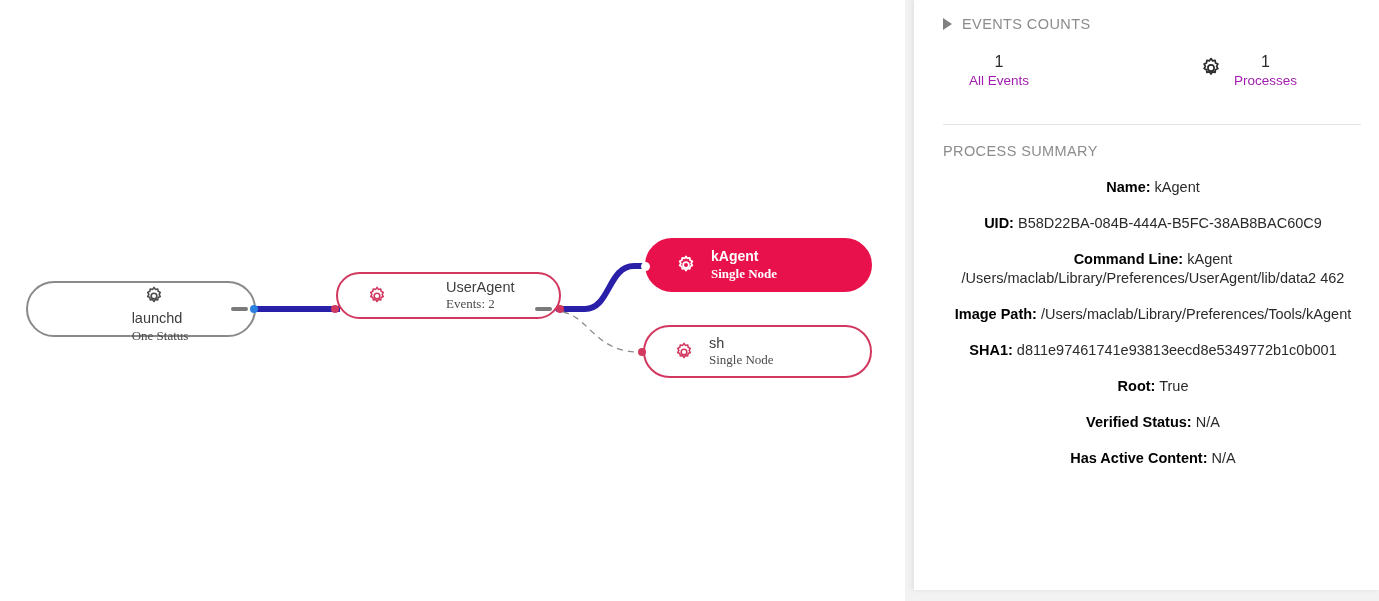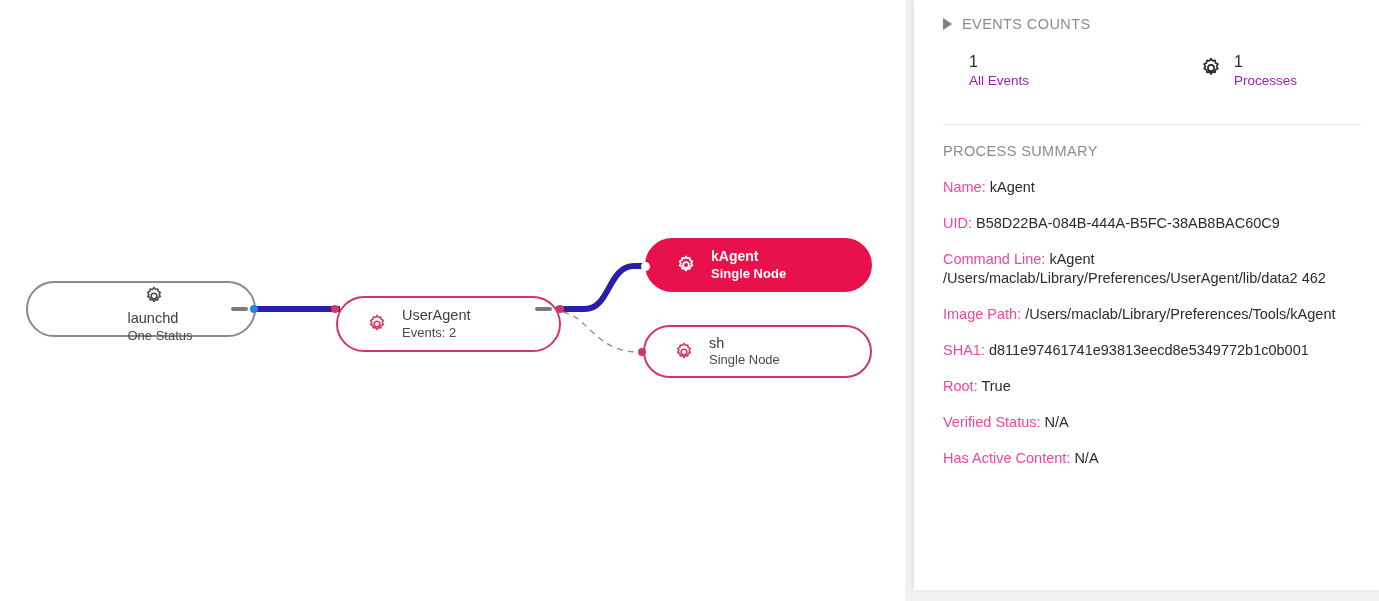--- a/index.html
+++ b/index.html
@@ -55,34 +55,36 @@
     justify-content: center;
     line-height: 1.28;
   }
   .node .node-title {
     font-size: 14.5px;
     color: #3d3d3d;
   }
   .node .node-sub {
     font-size: 13px;
     color: #4a4a4a;
+    font-family: Liberation Serif, serif;
   }
 
   
   #node-launchd {
     left: 26px; top: 281px;
     width: 230px; height: 56px;
     border: 2.2px solid #8a8a8a;
     flex-direction: column;
   }
   
   #node-useragent {
-    left: 336px; top: 296px;
-    width: 225px; height: 56px;
+    left: 336px; top: 272px;
+    width: 225px; height: 47px;
     border: 2.2px solid #d2385f;
+    gap: 44px;
   }
   
   #node-kagent {
     left: 645px; top: 238px;
     width: 227px; height: 54px;
     border: 2.2px solid #e8114b;
     background: #e8114b;
   }
   #node-kagent .node-title { color: #ffffff; font-weight: bold; font-size: 14px; }
   #node-kagent .node-sub   { color: #ffffff; font-weight: bold; font-size: 13px; }
@@ -125,20 +127,21 @@
     background: #f2f2f2;
   }
   #panel-card {
     position: absolute;
     left: 9px; top: 0;
     width: 465px;
     height: 590px;
     background: #ffffff;
     box-shadow: -2px 0 5px rgba(0,0,0,0.07);
     overflow: hidden;
+    text-align: center;
   }
 
   .panel-section-header {
     display: flex;
     align-items: center;
     padding: 16px 0 0 29px;
   }
   .disclosure-triangle {
     width: 0; height: 0;
     border-top: 6px solid transparent;
@@ -192,21 +195,22 @@
     top: 178px;
     width: 420px;
   }
   .summary-row {
     font-size: 14.5px;
     line-height: 19px;
     margin-bottom: 17px;
     word-break: break-word;
   }
   .summary-key {
-    color: #ec4899;
+    color: #000000;
+    font-weight: bold;
   }
   .summary-val {
     color: #2b2b2b;
   }
 </style>
 </head>
 <body>
 
 <div id="graph-canvas">
 

